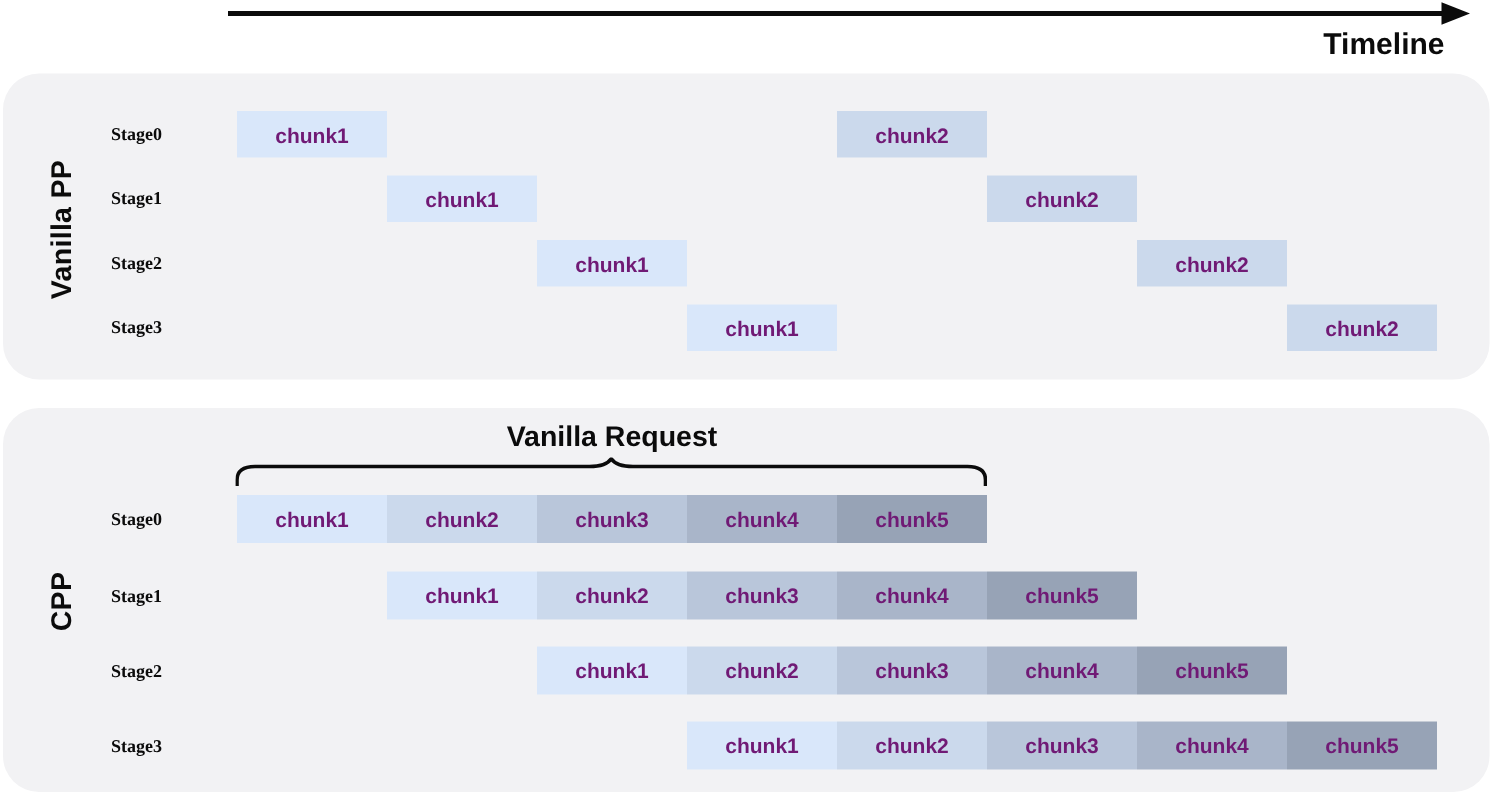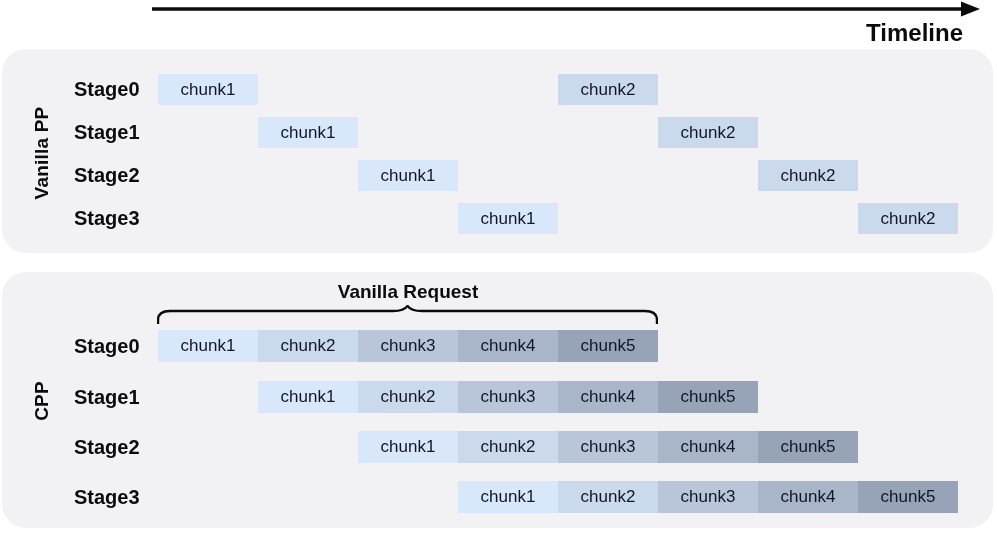--- a/index.html
+++ b/index.html
@@ -10,30 +10,30 @@
   .panel{position:absolute;background:#f2f2f4;border-radius:24px;}
   #panel-vanilla{left:2px;top:49px;width:991px;height:204px;}
   #panel-cpp{left:2px;top:272px;width:991px;height:256px;}
   .rot-label{
     position:absolute;transform:rotate(-90deg);transform-origin:center;
     font-weight:bold;font-size:19px;letter-spacing:.2px;white-space:nowrap;
   }
   #vanilla-pp-label{left:-18px;top:142px;width:120px;text-align:center;}
   #cpp-label{left:-18px;top:390px;width:120px;text-align:center;}
   .stage-label{
-    position:absolute;left:74px;width:80px;font-weight:bold;font-size:20px;
+    position:absolute;left:74px;width:80px;font-weight:bold;font-size:12px;font-family:Liberation Serif, serif;
   }
   .chunk{
     position:absolute;display:flex;align-items:center;justify-content:center;
-    font-weight:normal;font-size:17px;color:#0f172a;
+    font-weight:bold;font-size:14px;color:#701a75;
   }
   #timeline-arrow{position:absolute;left:0;top:0;width:997px;height:18px;}
   #timeline-label{
     position:absolute;left:823px;top:19px;width:140px;text-align:right;
-    font-weight:bold;font-size:24px;
+    font-weight:bold;font-size:20px;
   }
   #single-request-label{
     position:absolute;left:158px;top:281px;width:500px;text-align:center;
     font-weight:bold;font-size:19px;
   }
   #single-request-brace{position:absolute;left:157px;top:305px;width:501px;height:20px;}
 </style>
 </head>
 <body>
 

